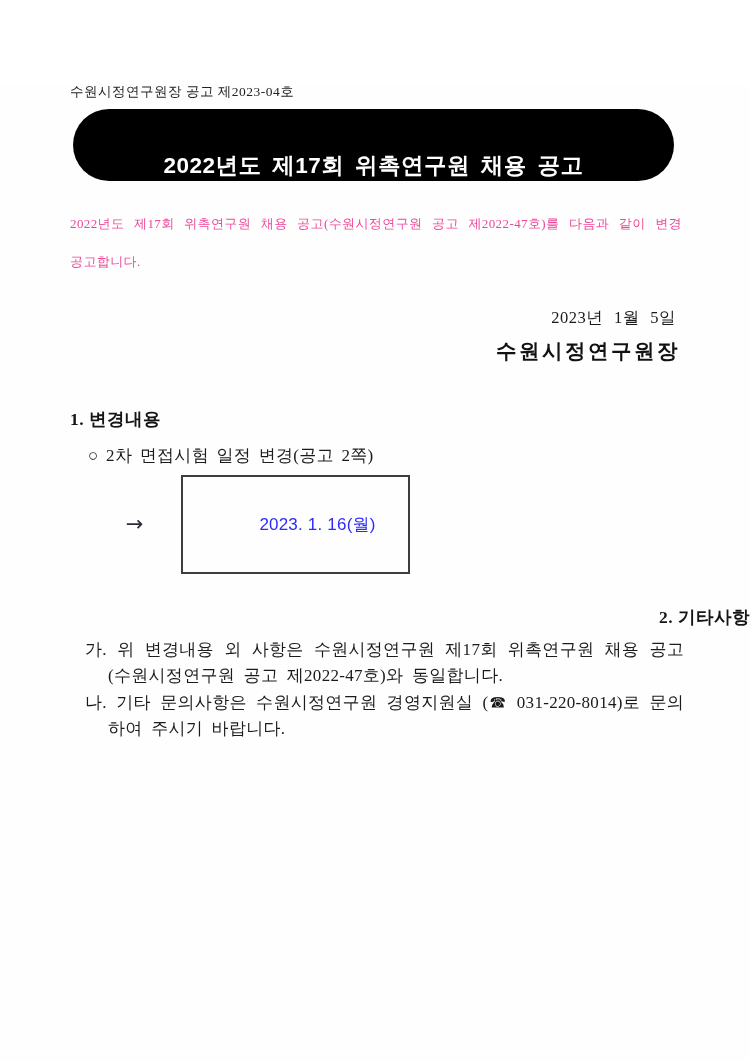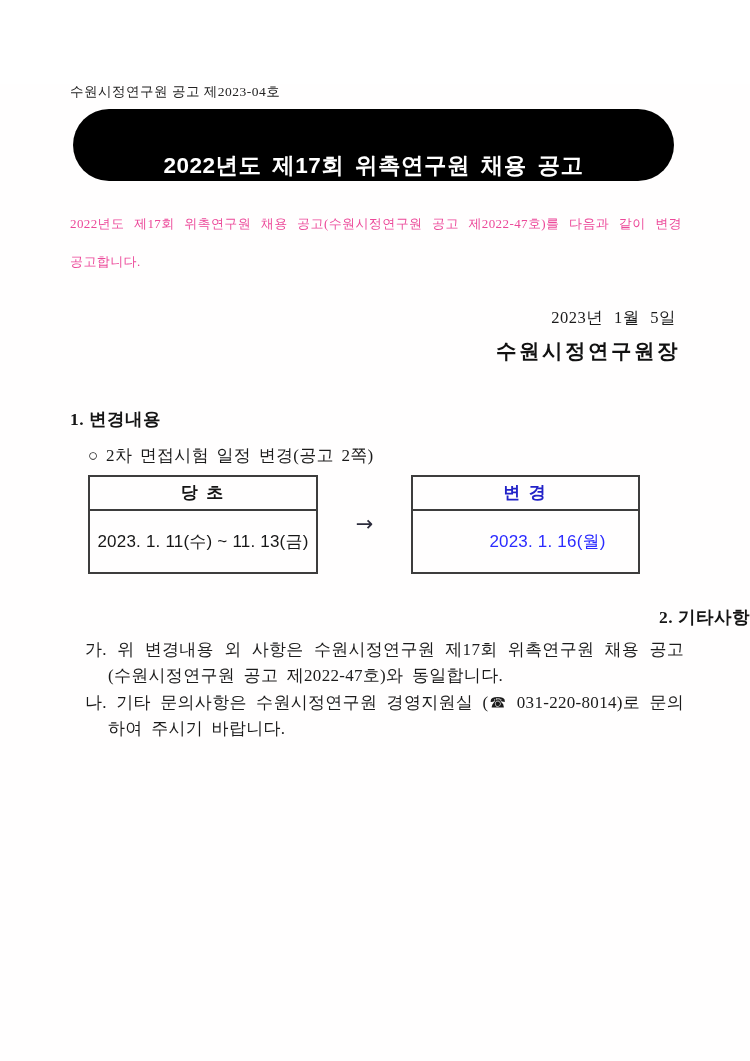--- a/index.html
+++ b/index.html
@@ -149,46 +149,41 @@
     padding-left: 23px;
     text-indent: -23px;
     color: #1b1b1b;
   }
 </style>
 </head>
 <body>
 
 <div class="page">
 
-  <div class="doc-no">수원시정연구원 공고 제2023-04호</div>
+  <div class="doc-no">수원시정연구원장 공고 제2023-04호</div>
 
   <div class="banner">
     <div class="banner-line">2022년도 제17회 위촉연구원 채용 공고</div>
   </div>
 
   <p class="intro">2022년도 제17회 위촉연구원 채용 공고(수원시정연구원 공고 제2022-47호)를 다음과 같이 변경 공고합니다.</p>
 
   <div class="date-line">2023년 1월 5일</div>
 
   <div class="signer-line">수원시정연구원장</div>
 
   <div class="sec-heading">1. 변경내용</div>
 
   <div class="bullet-line">○ 2차 면접시험 일정 변경(공고 2쪽)</div>
 
   <div class="change-row">
-    <div class="change-box before-box">
-      <div class="box-head">당 초</div>
-      <div class="box-body">2023. 1. 11(수) ~ 11. 13(금)</div>
-    </div>
     <div class="arrow-gap">
       <span class="arrow-glyph">→</span>
     </div>
     <div class="change-box after-box">
-      <div class="box-head blue">변 경</div>
       <div class="box-body blue">2023. 1. 16(월)</div>
     </div>
   </div>
 
   <div class="sec-heading sec2">2. 기타사항</div>
 
   <div class="misc-list">
     <p class="misc-item"><span>가.</span> <span>위 변경내용 외 사항은 수원시정연구원 제17회 위촉연구원 채용 공고(수원시정연구원 공고 제2022-47호)와 동일합니다.</span></p>
     <p class="misc-item"><span>나.</span> <span>기타 문의사항은 수원시정연구원 경영지원실 (☎ 031-220-8014)로 문의하여 주시기 바랍니다.</span></p>
   </div>

